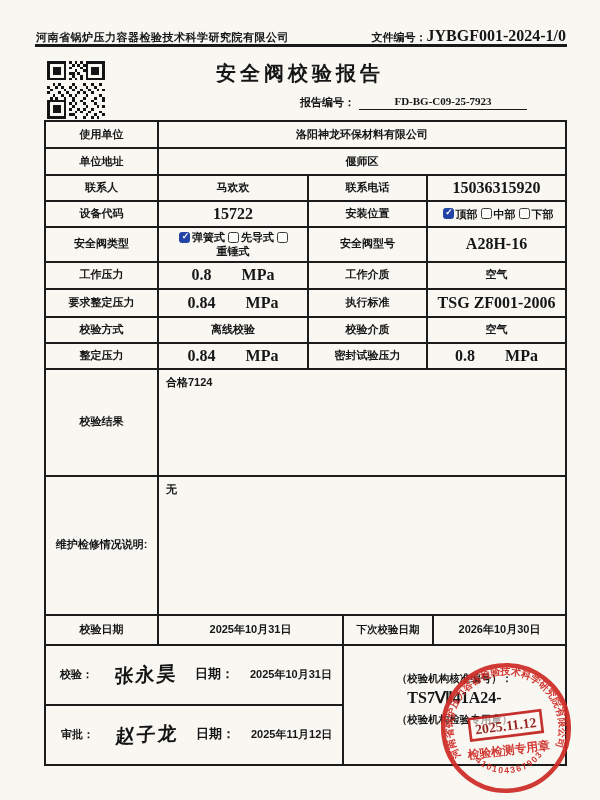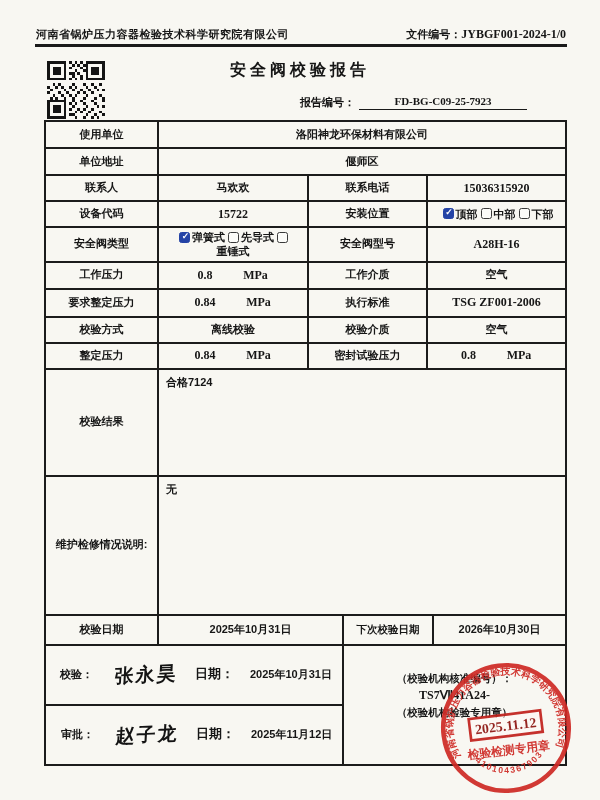--- a/index.html
+++ b/index.html
@@ -14,34 +14,34 @@
   .hdr-row { position:absolute; top:27px; left:36px; right:34px;
     display:flex; justify-content:space-between; align-items:flex-end; }
   .hdr-company { font-size:11px; font-weight:bold; letter-spacing:.5px; }
   .hdr-doc { font-size:11px; font-weight:bold; white-space:nowrap; }
   .hdr-rule { position:absolute; top:44px; left:35px; right:33px; height:3px; background:#1a1a1a; }
   
   .qr { position:absolute; top:61px; left:47px; width:58px; height:58px; }
   .qr svg { width:100%; height:100%; }
   
   .title { position:absolute; top:60px; left:0; right:0; text-align:center;
-    font-size:16px; font-weight:bold; letter-spacing:4px; }
+    font-size:20px; font-weight:bold; letter-spacing:4px; }
   .report-line { position:absolute; top:95px; left:300px; display:flex; align-items:flex-end;
     font-size:11px; font-weight:bold; }
   .report-line .lbl { margin-right:4px;text-align:right; }
   .report-line .val { width:168px; text-align:center; border-bottom:1.5px solid #1a1a1a;
     padding-bottom:2px; font-family:"Liberation Serif", serif; font-size:11px; }
   
   .tables { position:absolute; top:120px; left:44px; width:521px; }
   table { border-collapse:collapse; width:521px; table-layout:fixed; }
   table + table { margin-top:-2px; }
   td { border:2px solid #1c1c1c; font-size:11px; font-weight:bold;
     text-align:center; vertical-align:middle; padding:2px 3px; line-height:1.25; }
   td.top-left { vertical-align:top; text-align:left; padding:6px 7px; }
-  .ser { font-family:"Liberation Serif", serif; font-size:12px; }
+  .ser { font-family:"Liberation Serif", serif; font-size:16px; }
   .punit { display:flex; justify-content:center; align-items:center; gap:30px; }
   .punit .u { min-width:26px; }
   
   .cbgroup { display:flex; justify-content:center; align-items:center; flex-wrap:wrap; line-height:1.3; }
   .cb { display:inline-block; width:11px; height:11px; border:1.5px solid #3a3a3a;
     border-radius:2.5px; margin:0 2px 0 3px; vertical-align:-2px; background:#fbfbf8;
     position:relative; flex:none; }
   .cb.checked { background:#2443a6; border-color:#2443a6; }
   .cb .mark { position:absolute; left:0; top:-2px; width:11px; text-align:center;
     font-size:9px; color:#fff; font-weight:bold; }

